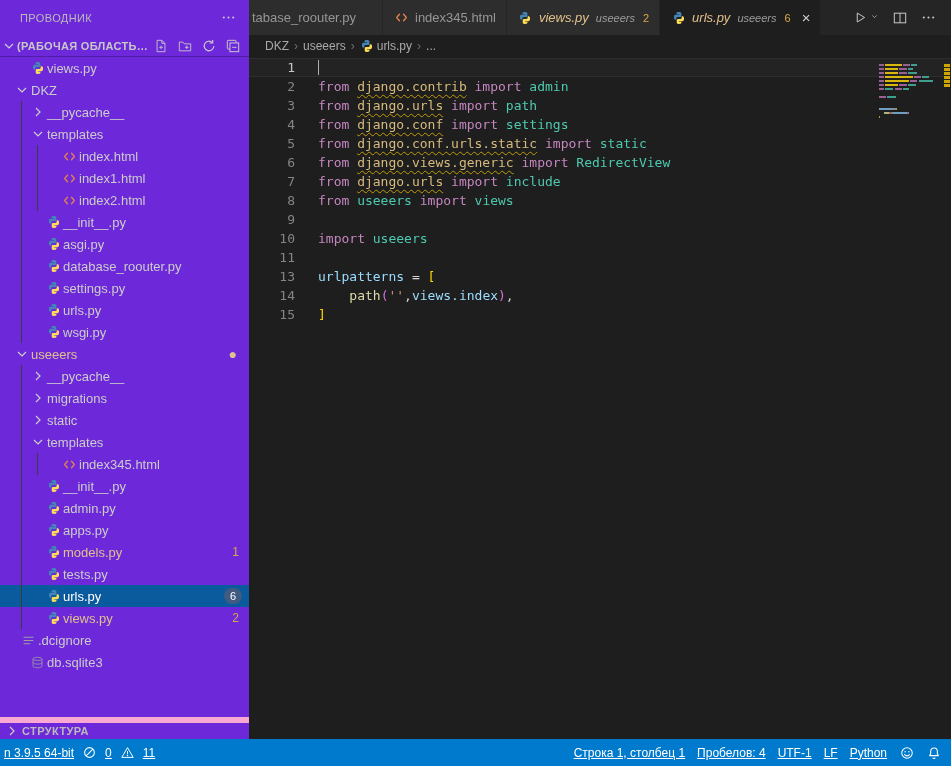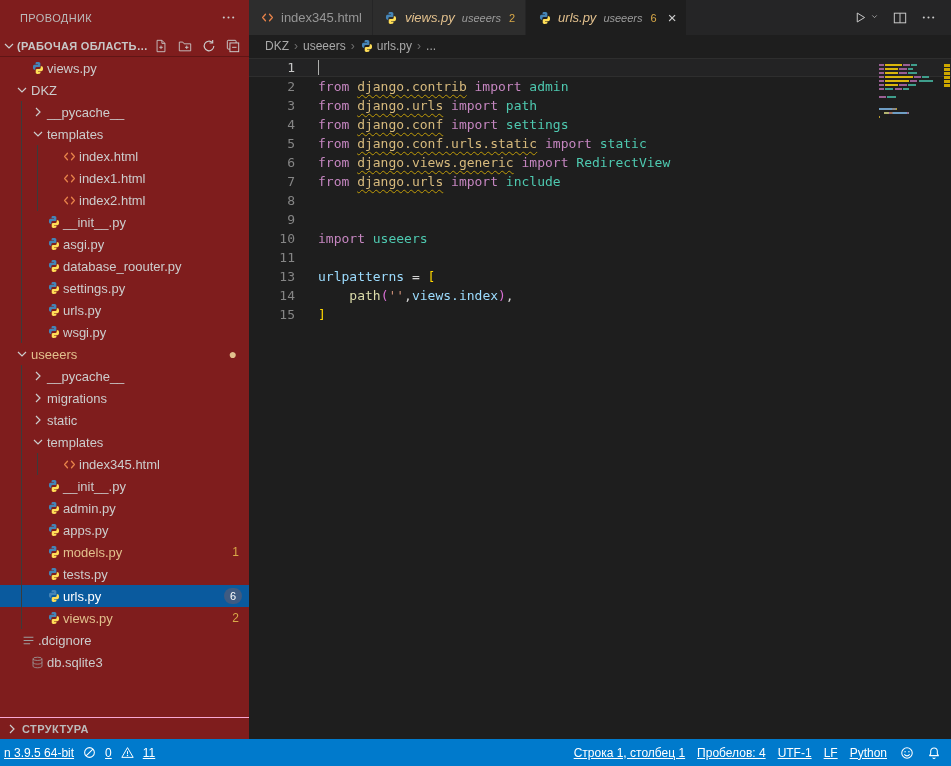--- a/index.html
+++ b/index.html
@@ -2,40 +2,40 @@
 <html><head>
 <meta charset="utf-8">
 <style>
   * { box-sizing: border-box; margin: 0; padding: 0; }
   html,body { width:951px; height:766px; overflow:hidden; }
   body { background:#1e1e1e; font-family:"Liberation Sans","DejaVu Sans",sans-serif; color:#cccccc; }
   .app { width:951px; height:766px; display:flex; flex-direction:column; }
   .main { flex:1; min-height:0; display:flex; }
 
   
-  .sidebar { width:249px; flex:none; background:#7f1d1d; display:flex; flex-direction:column; }
+  .sidebar { width:249px; flex:none; background:#6d28d9; display:flex; flex-direction:column; }
   .sidebar-header { height:35px; flex:none; display:flex; align-items:center; justify-content:space-between; padding:0 12px 0 20px; }
   .pane-title { font-size:11px; letter-spacing:.4px; color:#bbbbbb; }
   .hdr-more { color:#cccccc; font-size:15px; cursor:pointer; }
   .ws-header { height:22px; flex:none; display:flex; align-items:center; font-weight:bold; font-size:11px; color:#c8c8c8; padding-right:6px; border-bottom:1px solid rgba(0,0,0,.25); }
   .ws-label { overflow:hidden; white-space:nowrap; text-overflow:ellipsis; letter-spacing:.3px; }
   .ws-actions { margin-left:auto; display:flex; align-items:center; gap:4px; }
   .ws-actions .icon { width:20px; height:20px; cursor:pointer; }
   .tree { flex:1; min-height:0; position:relative; font-size:13px; overflow:hidden; }
   .tree-row { height:22px; display:flex; align-items:center; position:relative; cursor:pointer; white-space:nowrap; }
   .tree-row .label { margin-left:1px; color:#cccccc; }
   .tree-row.modified .label { color:#e2c08d; }
   .tree-row.selected { background:#0a5a9e; }
   .tree-row.selected .label { color:#ffffff; }
   .tree-row .spacer { flex:1; }
   .guide { position:absolute; top:0; bottom:0; width:1px; background:#3b3b3b; }
   .badge { margin-right:10px; font-size:12px; color:#d9a948; }
   .badge.pill { background:#3f5b82; color:#ffffff; font-size:11px; line-height:16px; height:16px; padding:0 6px; border-radius:9px; margin-right:7px; }
   .dot { margin-right:12px; color:#e2c08d; font-size:14px; line-height:22px; }
-  .outline-header { height:22px; flex:none; display:flex; align-items:center; gap:2px; font-size:11px; font-weight:bold; letter-spacing:.4px; color:#bbbbbb; border-top:1px solid #f9a8d4; padding-left:3px; }
+  .outline-header { height:22px; flex:none; display:flex; align-items:center; gap:2px; font-size:11px; font-weight:bold; letter-spacing:.4px; color:#bbbbbb; border-top:6px solid #f9a8d4; padding-left:3px; }
 
   
   .editor-col { flex:1; min-width:0; display:flex; flex-direction:column; background:#1e1e1e; }
   .tabbar { height:35px; flex:none; background:#252526; display:flex; align-items:stretch; }
   .tab { display:flex; align-items:center; gap:5px; padding:0 10px; background:#2d2d2d; border-right:1px solid #252526; font-size:13px; color:#969696; cursor:pointer; }
   .tab.truncated { width:134px; overflow:hidden; padding:0 8px 0 3px; }
   .tab.active { background:#1e1e1e; }
   .tab-label { white-space:nowrap; }
   .tab-label.modified { color:#e2c08d; font-style:italic; }
   .tab.active .tab-label { color:#e2c08d; }
@@ -442,20 +442,23 @@
             <svg width="16" height="16" viewBox="0 0 16 16">
               <path d="M6 4l4 4-4 4" fill="none" stroke="currentColor" stroke-width="1.2"></path>
             </svg>
           </span>
         <span>СТРУКТУРА</span>
       </div>
     </aside>
 
     <div class="editor-col">
       <div class="tabbar">
+        <div class="tab truncated">
+            <span class="tab-label">tabase_roouter.py</span>
+          </div>
           <div class="tab">
             <span class="icon">
               <svg width="13" height="13" viewBox="0 0 16 16">
                 <path d="M5.5 4 2 8l3.5 4M10.5 4 14 8l-3.5 4" fill="none" stroke="#e8834a" stroke-width="1.6" stroke-linecap="round" stroke-linejoin="round"></path>
               </svg>
             </span>
             <span class="tab-label">index345.html</span>
           </div>
           <div class="tab">
             <span class="icon">
@@ -535,21 +538,21 @@
         </div>
       <div class="editor">
         <div>
             <div class="code-line current"><span class="ln">1</span><span class="ltext"><span class="cursor"></span></span></div>
             <div class="code-line"><span class="ln">2</span><span class="ltext"><span class="tk-kw">from</span><span class="tk-pl"> </span><span class="tk-mod squiggle">django.contrib</span><span class="tk-pl"> </span><span class="tk-kw">import</span><span class="tk-pl"> </span><span class="tk-type">admin</span></span></div>
             <div class="code-line"><span class="ln">3</span><span class="ltext"><span class="tk-kw">from</span><span class="tk-pl"> </span><span class="tk-mod squiggle">django.urls</span><span class="tk-pl"> </span><span class="tk-kw">import</span><span class="tk-pl"> </span><span class="tk-type">path</span></span></div>
             <div class="code-line"><span class="ln">4</span><span class="ltext"><span class="tk-kw">from</span><span class="tk-pl"> </span><span class="tk-mod squiggle">django.conf</span><span class="tk-pl"> </span><span class="tk-kw">import</span><span class="tk-pl"> </span><span class="tk-type">settings</span></span></div>
             <div class="code-line"><span class="ln">5</span><span class="ltext"><span class="tk-kw">from</span><span class="tk-pl"> </span><span class="tk-mod squiggle">django.conf.urls.static</span><span class="tk-pl"> </span><span class="tk-kw">import</span><span class="tk-pl"> </span><span class="tk-type">static</span></span></div>
             <div class="code-line"><span class="ln">6</span><span class="ltext"><span class="tk-kw">from</span><span class="tk-pl"> </span><span class="tk-mod squiggle">django.views.generic</span><span class="tk-pl"> </span><span class="tk-kw">import</span><span class="tk-pl"> </span><span class="tk-type">RedirectView</span></span></div>
             <div class="code-line"><span class="ln">7</span><span class="ltext"><span class="tk-kw">from</span><span class="tk-pl"> </span><span class="tk-mod squiggle">django.urls</span><span class="tk-pl"> </span><span class="tk-kw">import</span><span class="tk-pl"> </span><span class="tk-type">include</span></span></div>
-            <div class="code-line"><span class="ln">8</span></div>
+            <div class="code-line"><span class="ln">8</span><span class="ltext"><span class="tk-kw">from</span><span class="tk-pl"> </span><span class="tk-type">useeers</span><span class="tk-pl"> </span><span class="tk-kw">import</span><span class="tk-pl"> </span><span class="tk-type">views</span></span></div>
             <div class="code-line"><span class="ln">9</span><span class="ltext"></span></div>
             <div class="code-line"><span class="ln">10</span><span class="ltext"><span class="tk-kw">import</span><span class="tk-pl"> </span><span class="tk-type">useeers</span></span></div>
             <div class="code-line"><span class="ln">11</span><span class="ltext"></span></div>
             <div class="code-line"><span class="ln">13</span><span class="ltext"><span class="tk-var">urlpatterns</span><span class="tk-pl"> = </span><span class="tk-b1">[</span></span></div>
             <div class="code-line"><span class="ln">14</span><span class="ltext"><span class="tk-pl">    </span><span class="tk-fn">path</span><span class="tk-b2">(</span><span class="tk-str">''</span><span class="tk-pl">,</span><span class="tk-var">views.index</span><span class="tk-b2">)</span><span class="tk-pl">,</span></span></div>
             <div class="code-line"><span class="ln">15</span><span class="ltext"><span class="tk-b1">]</span></span></div>
           </div>
         <div class="minimap">
             <div class="mm-line"></div>
             <div class="mm-line"><span class="mm-seg" style="width: 4.8px; background: rgb(154, 95, 148);"></span><span class="mm-seg" style="width: 1.2px; background: transparent;"></span><span class="mm-seg" style="width: 16.8px; background: rgb(217, 182, 12);"></span><span class="mm-seg" style="width: 1.2px; background: transparent;"></span><span class="mm-seg" style="width: 7.2px; background: rgb(154, 95, 148);"></span><span class="mm-seg" style="width: 1.2px; background: transparent;"></span><span class="mm-seg" style="width: 6px; background: rgb(63, 158, 140);"></span></div>

